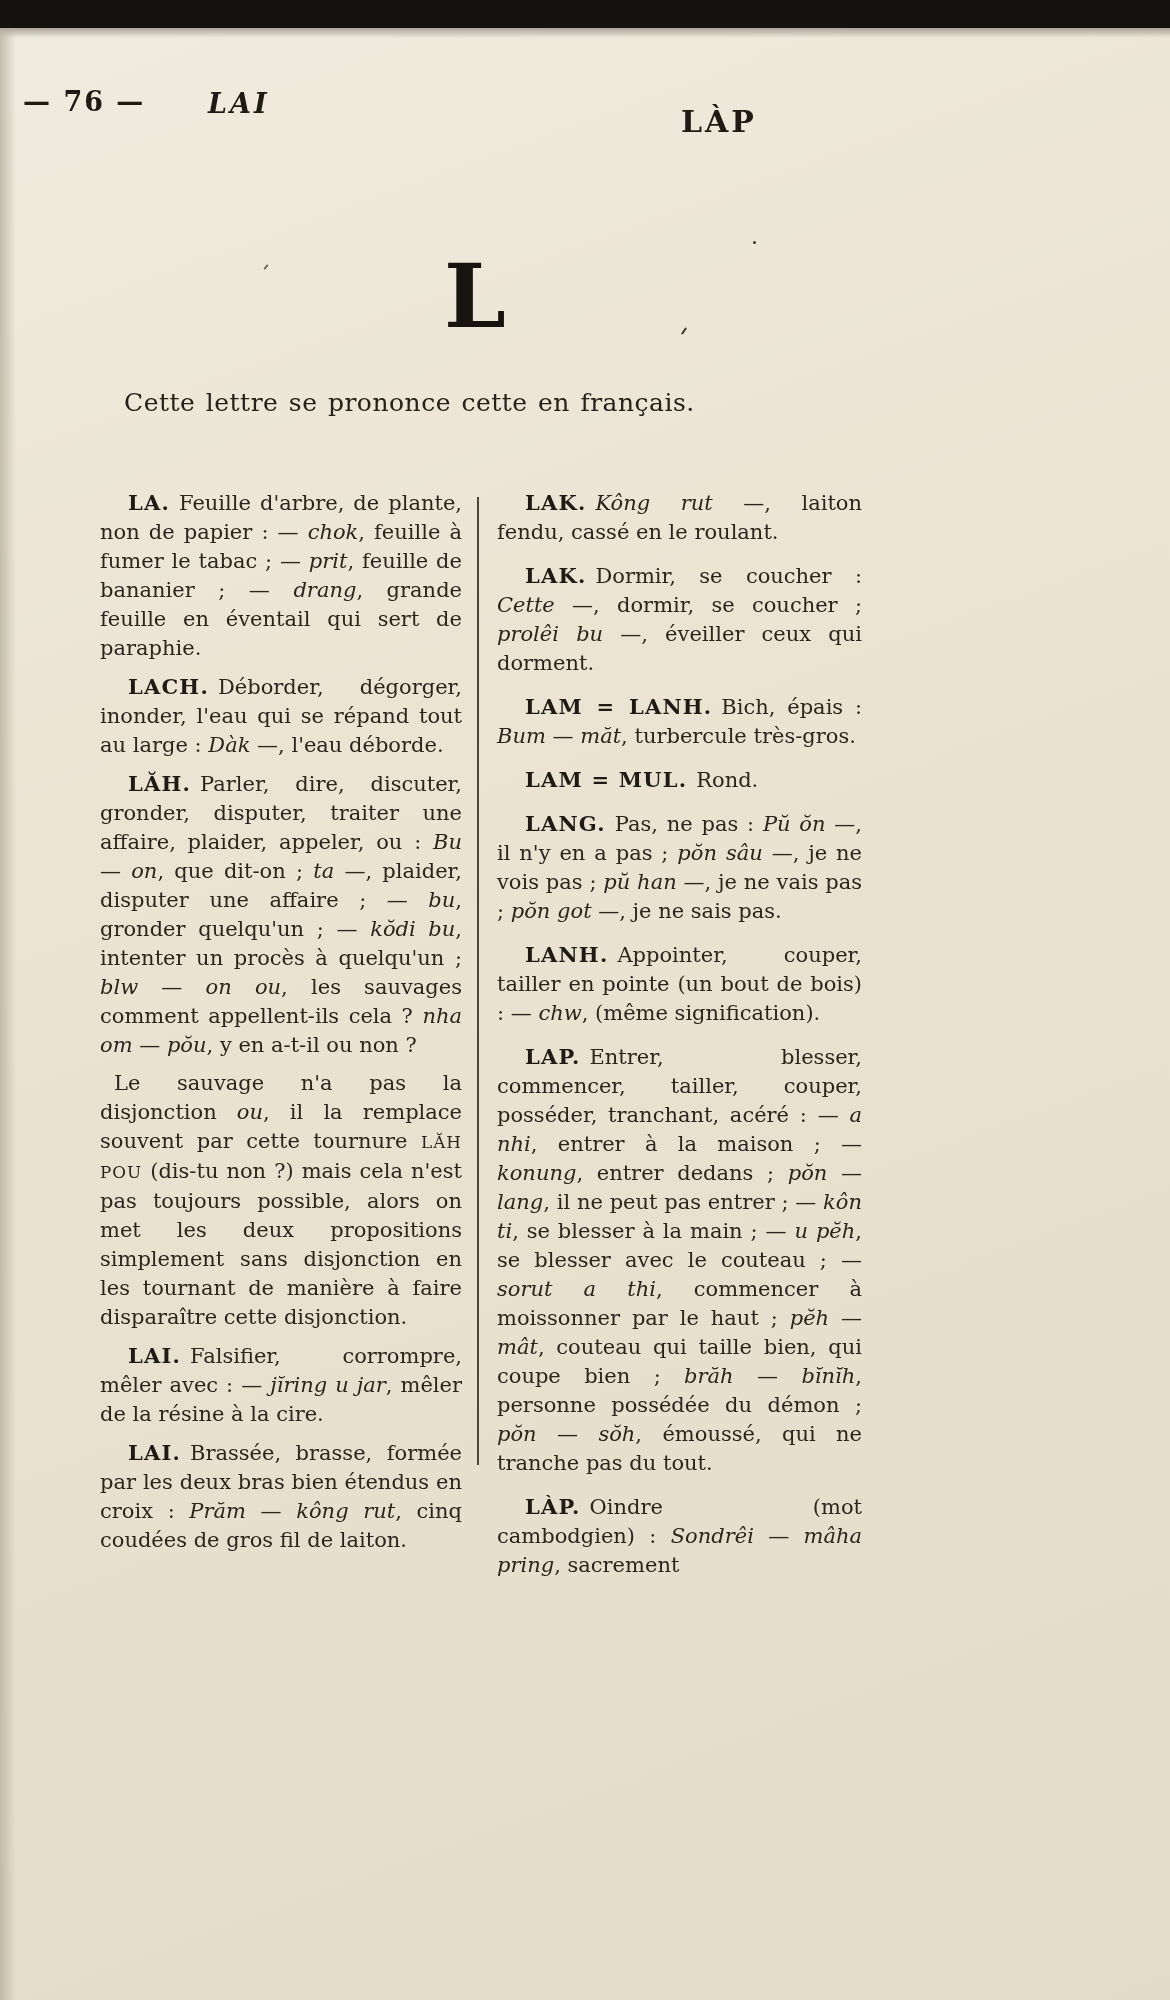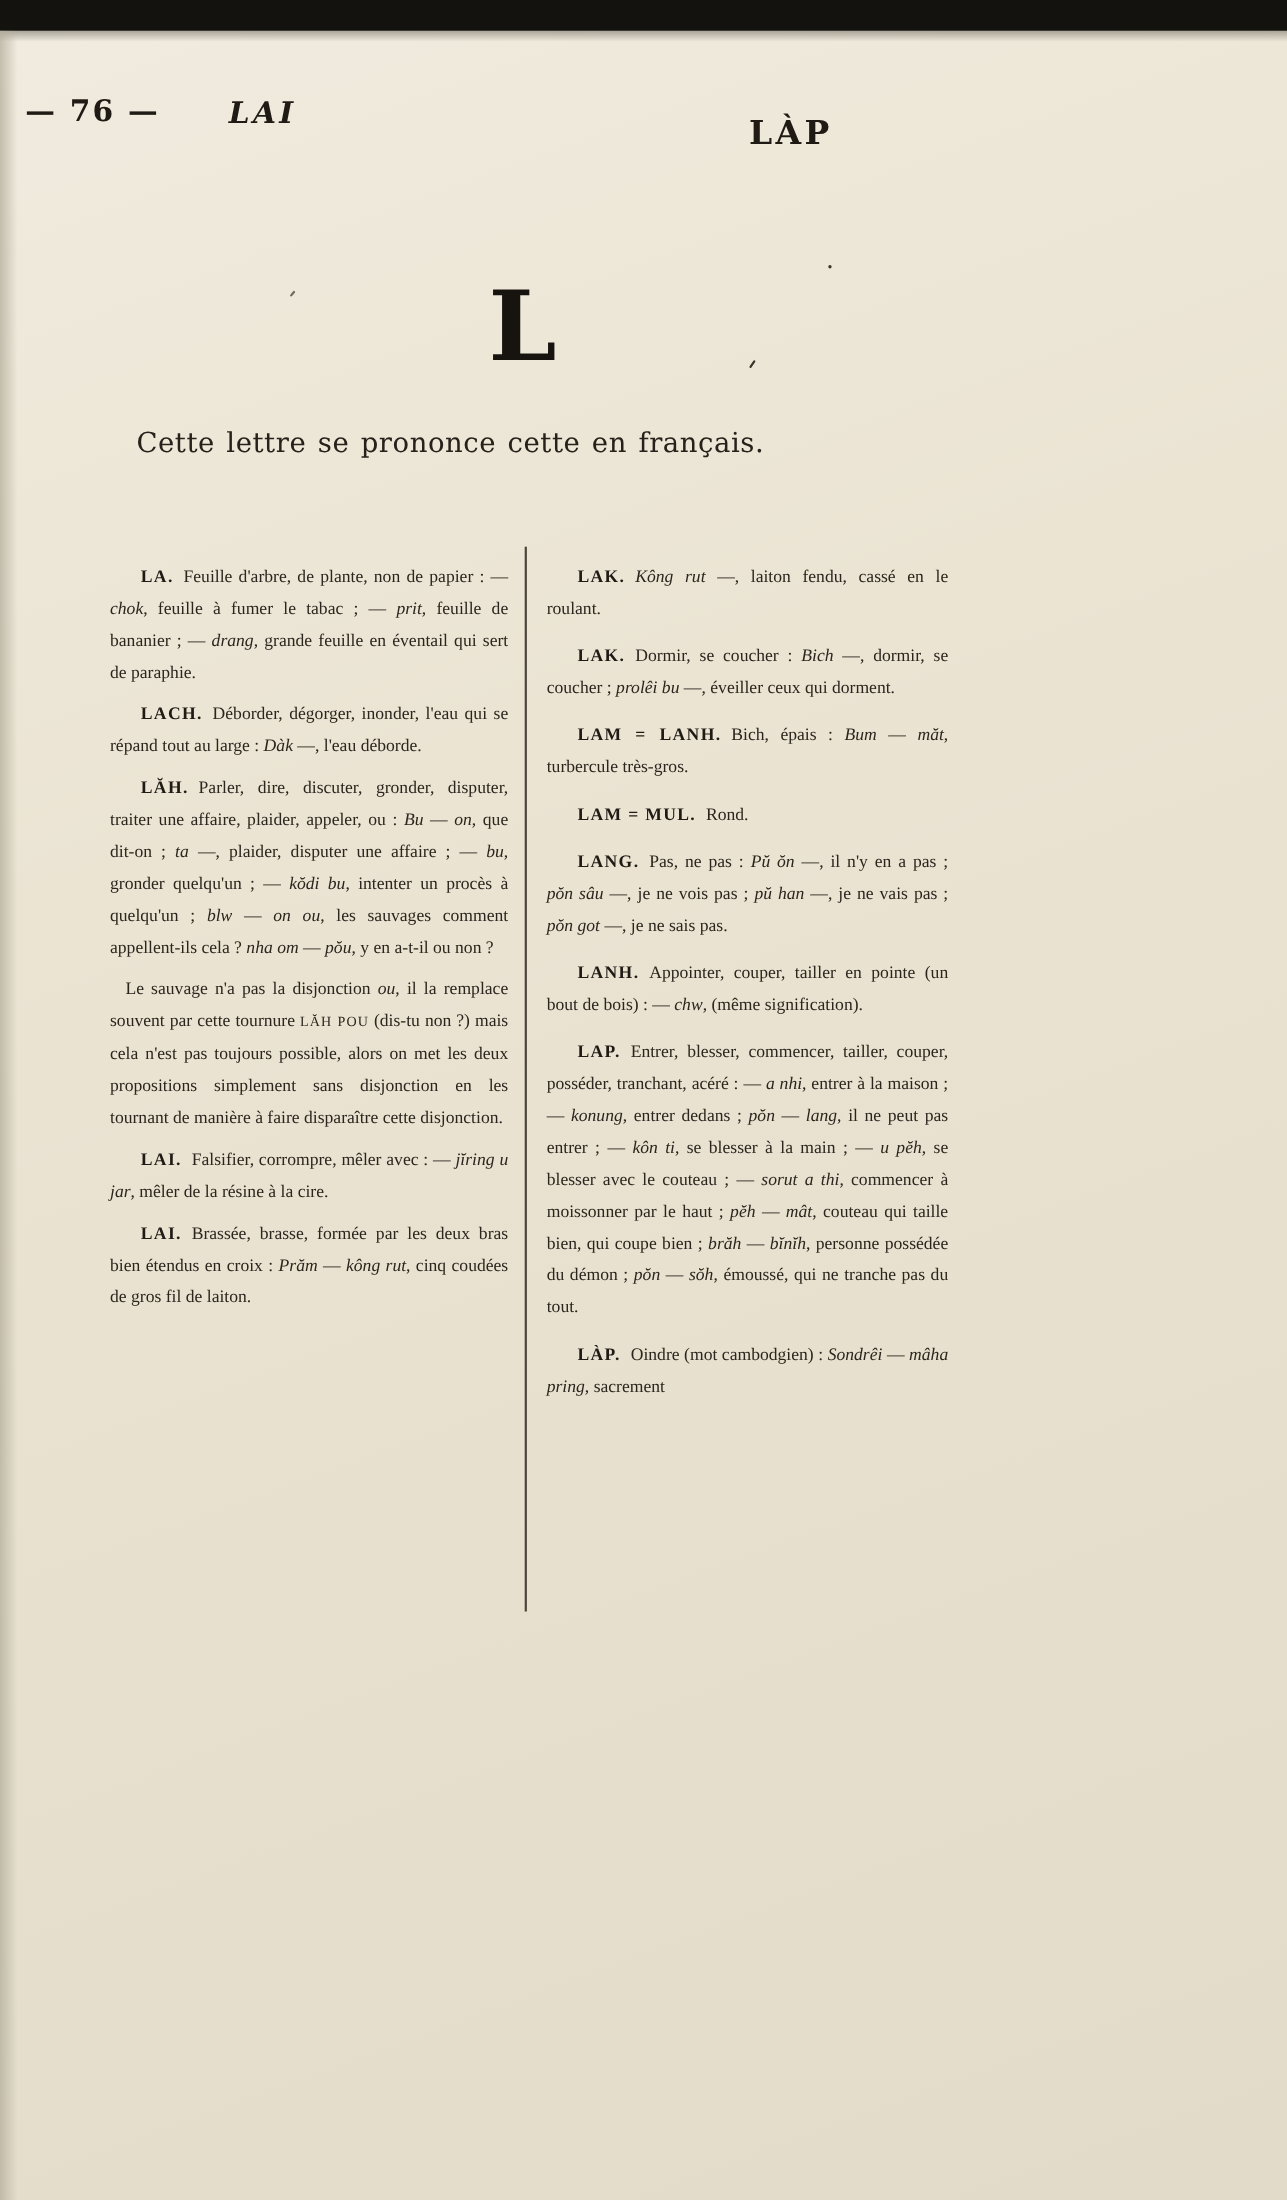--- a/index.html
+++ b/index.html
@@ -34,22 +34,22 @@
   }
   .intro {
     position:absolute; top:388px; left:124px;
     font-size:25px; letter-spacing:.5px; word-spacing:2px; color:#26211a;
   }
   .column-rule {
     position:absolute; left:477px; top:497px; width:2px; height:968px;
     background:#4c463a;
   }
   .col {
-    position:absolute; top:510px; font-size:16px; line-height:29px;
-    text-align:justify; color:#2b251d;font-family:Liberation Serif, serif;
+    position:absolute; top:488px; font-size:21px; line-height:29px;
+    text-align:justify; color:#2b251d;
   }
   .col-left  { left:100px; width:362px; }
   .col-right { left:497px; width:365px; }
   .entry { text-indent:28px; }
   .col-left  .entry { margin-bottom:9px; }
   .col-right .entry { margin-bottom:14px; }
   .entry.cont { text-indent:14px; }
   .seg-b { font-weight:bold; letter-spacing:1.2px; margin-right:9px; color:#1f1a14; }
   .seg-i { font-style:italic; }
   .seg-sc { font-size:.8em; letter-spacing:1px; }
@@ -78,21 +78,21 @@
   <div class="col col-left" id="col-left">
       <p class="entry"><span class="seg-b">LA.</span><span class="seg-n">Feuille d'arbre, de plante, non de papier : — </span><span class="seg-i">chok</span><span class="seg-n">, feuille à fumer le tabac ; — </span><span class="seg-i">prit</span><span class="seg-n">, feuille de bananier ; — </span><span class="seg-i">drang</span><span class="seg-n">, grande feuille en éventail qui sert de paraphie.</span></p>
       <p class="entry"><span class="seg-b">LACH.</span><span class="seg-n">Déborder, dégorger, inonder, l'eau qui se répand tout au large : </span><span class="seg-i">Dàk</span><span class="seg-n"> —, l'eau déborde.</span></p>
       <p class="entry"><span class="seg-b">LĂH.</span><span class="seg-n">Parler, dire, discuter, gronder, disputer, traiter une affaire, plaider, appeler, ou : </span><span class="seg-i">Bu</span><span class="seg-n"> — </span><span class="seg-i">on</span><span class="seg-n">, que dit-on ; </span><span class="seg-i">ta</span><span class="seg-n"> —, plaider, disputer une affaire ; — </span><span class="seg-i">bu</span><span class="seg-n">, gronder quelqu'un ; — </span><span class="seg-i">kŏdi bu</span><span class="seg-n">, intenter un procès à quelqu'un ; </span><span class="seg-i">blw</span><span class="seg-n"> — </span><span class="seg-i">on ou</span><span class="seg-n">, les sauvages comment appellent-ils cela ? </span><span class="seg-i">nha om</span><span class="seg-n"> — </span><span class="seg-i">pŏu</span><span class="seg-n">, y en a-t-il ou non ?</span></p>
       <p class="entry cont"><span class="seg-n">Le sauvage n'a pas la disjonction </span><span class="seg-i">ou</span><span class="seg-n">, il la remplace souvent par cette tournure </span><span class="seg-sc">LĂH POU</span><span class="seg-n"> (dis-tu non ?) mais cela n'est pas toujours possible, alors on met les deux propositions simplement sans disjonction en les tournant de manière à faire disparaître cette disjonction.</span></p>
       <p class="entry"><span class="seg-b">LAI.</span><span class="seg-n">Falsifier, corrompre, mêler avec : — </span><span class="seg-i">jĭring u jar</span><span class="seg-n">, mêler de la résine à la cire.</span></p>
       <p class="entry"><span class="seg-b">LAI.</span><span class="seg-n">Brassée, brasse, formée par les deux bras bien étendus en croix : </span><span class="seg-i">Prăm</span><span class="seg-n"> — </span><span class="seg-i">kông rut</span><span class="seg-n">, cinq coudées de gros fil de laiton.</span></p>
     </div>
   <div class="col col-right" id="col-right">
       <p class="entry"><span class="seg-b">LAK.</span><span class="seg-i">Kông rut</span><span class="seg-n"> —, laiton fendu, cassé en le roulant.</span></p>
-      <p class="entry"><span class="seg-b">LAK.</span><span class="seg-n">Dormir, se coucher : </span><span class="seg-i">Bich</span><span class="seg-n"> —, dormir, se coucher ; </span><span class="seg-i">prolêi bu</span><span class="seg-n"> —, éveiller ceux qui dorment.</span></p>
+      <p class="entry"><span class="seg-b">LAK.</span><span class="seg-n">Dormir, se coucher : </span><span class="seg-i">Cette</span><span class="seg-n"> —, dormir, se coucher ; </span><span class="seg-i">prolêi bu</span><span class="seg-n"> —, éveiller ceux qui dorment.</span></p>
       <p class="entry"><span class="seg-b">LAM = LANH.</span><span class="seg-n">Bich, épais : </span><span class="seg-i">Bum</span><span class="seg-n"> — </span><span class="seg-i">măt</span><span class="seg-n">, turbercule très-gros.</span></p>
       <p class="entry"><span class="seg-b">LAM = MUL.</span><span class="seg-n">Rond.</span></p>
       <p class="entry"><span class="seg-b">LANG.</span><span class="seg-n">Pas, ne pas : </span><span class="seg-i">Pŭ ŏn</span><span class="seg-n"> —, il n'y en a pas ; </span><span class="seg-i">pŏn sâu</span><span class="seg-n"> —, je ne vois pas ; </span><span class="seg-i">pŭ han</span><span class="seg-n"> —, je ne vais pas ; </span><span class="seg-i">pŏn got</span><span class="seg-n"> —, je ne sais pas.</span></p>
       <p class="entry"><span class="seg-b">LANH.</span><span class="seg-n">Appointer, couper, tailler en pointe (un bout de bois) : — </span><span class="seg-i">chw</span><span class="seg-n">, (même signification).</span></p>
       <p class="entry"><span class="seg-b">LAP.</span><span class="seg-n">Entrer, blesser, commencer, tailler, couper, posséder, tranchant, acéré : — </span><span class="seg-i">a nhi</span><span class="seg-n">, entrer à la maison ; — </span><span class="seg-i">konung</span><span class="seg-n">, entrer dedans ; </span><span class="seg-i">pŏn</span><span class="seg-n"> — </span><span class="seg-i">lang</span><span class="seg-n">, il ne peut pas entrer ; — </span><span class="seg-i">kôn ti</span><span class="seg-n">, se blesser à la main ; — </span><span class="seg-i">u pĕh</span><span class="seg-n">, se blesser avec le couteau ; — </span><span class="seg-i">sorut a thi</span><span class="seg-n">, commencer à moissonner par le haut ; </span><span class="seg-i">pĕh</span><span class="seg-n"> — </span><span class="seg-i">mât</span><span class="seg-n">, couteau qui taille bien, qui coupe bien ; </span><span class="seg-i">brăh</span><span class="seg-n"> — </span><span class="seg-i">bĭnĭh</span><span class="seg-n">, personne possédée du démon ; </span><span class="seg-i">pŏn</span><span class="seg-n"> — </span><span class="seg-i">sŏh</span><span class="seg-n">, émoussé, qui ne tranche pas du tout.</span></p>
       <p class="entry"><span class="seg-b">LÀP.</span><span class="seg-n">Oindre (mot cambodgien) : </span><span class="seg-i">Sondrêi</span><span class="seg-n"> — </span><span class="seg-i">mâha pring</span><span class="seg-n">, sacrement</span></p>
     </div>
 
   <div class="speck speck-1"></div>
   <div class="speck speck-2"></div>

